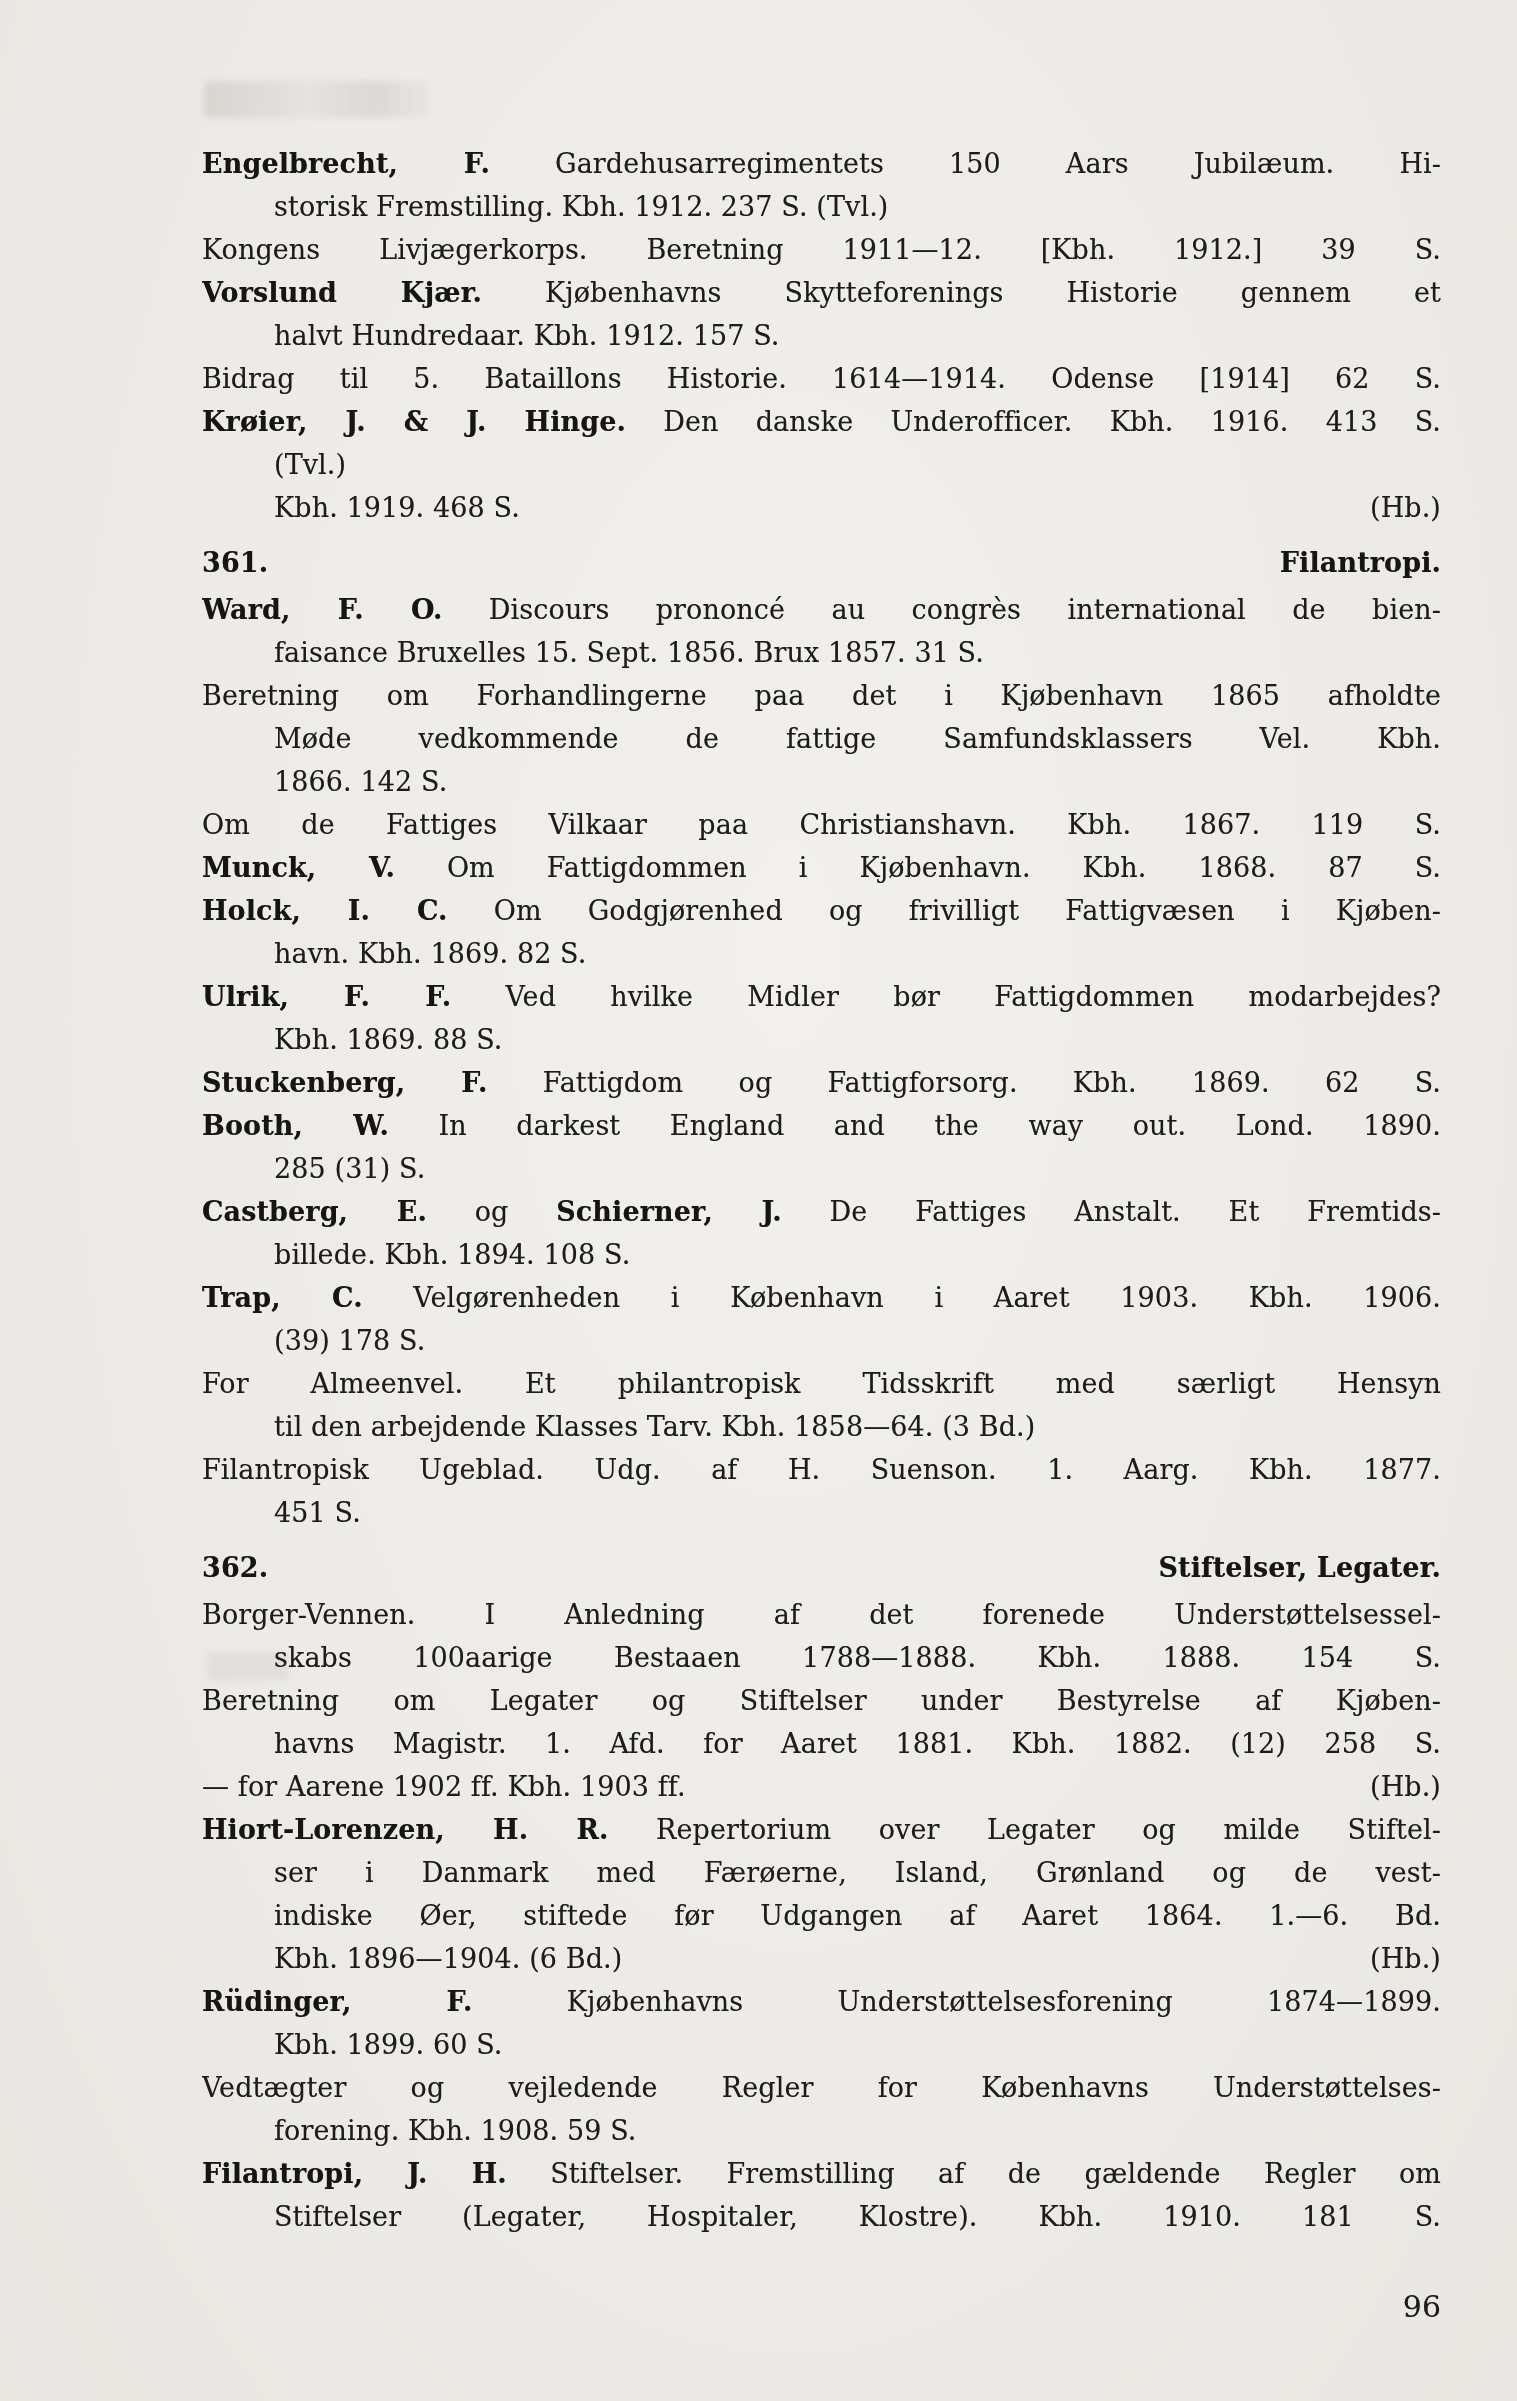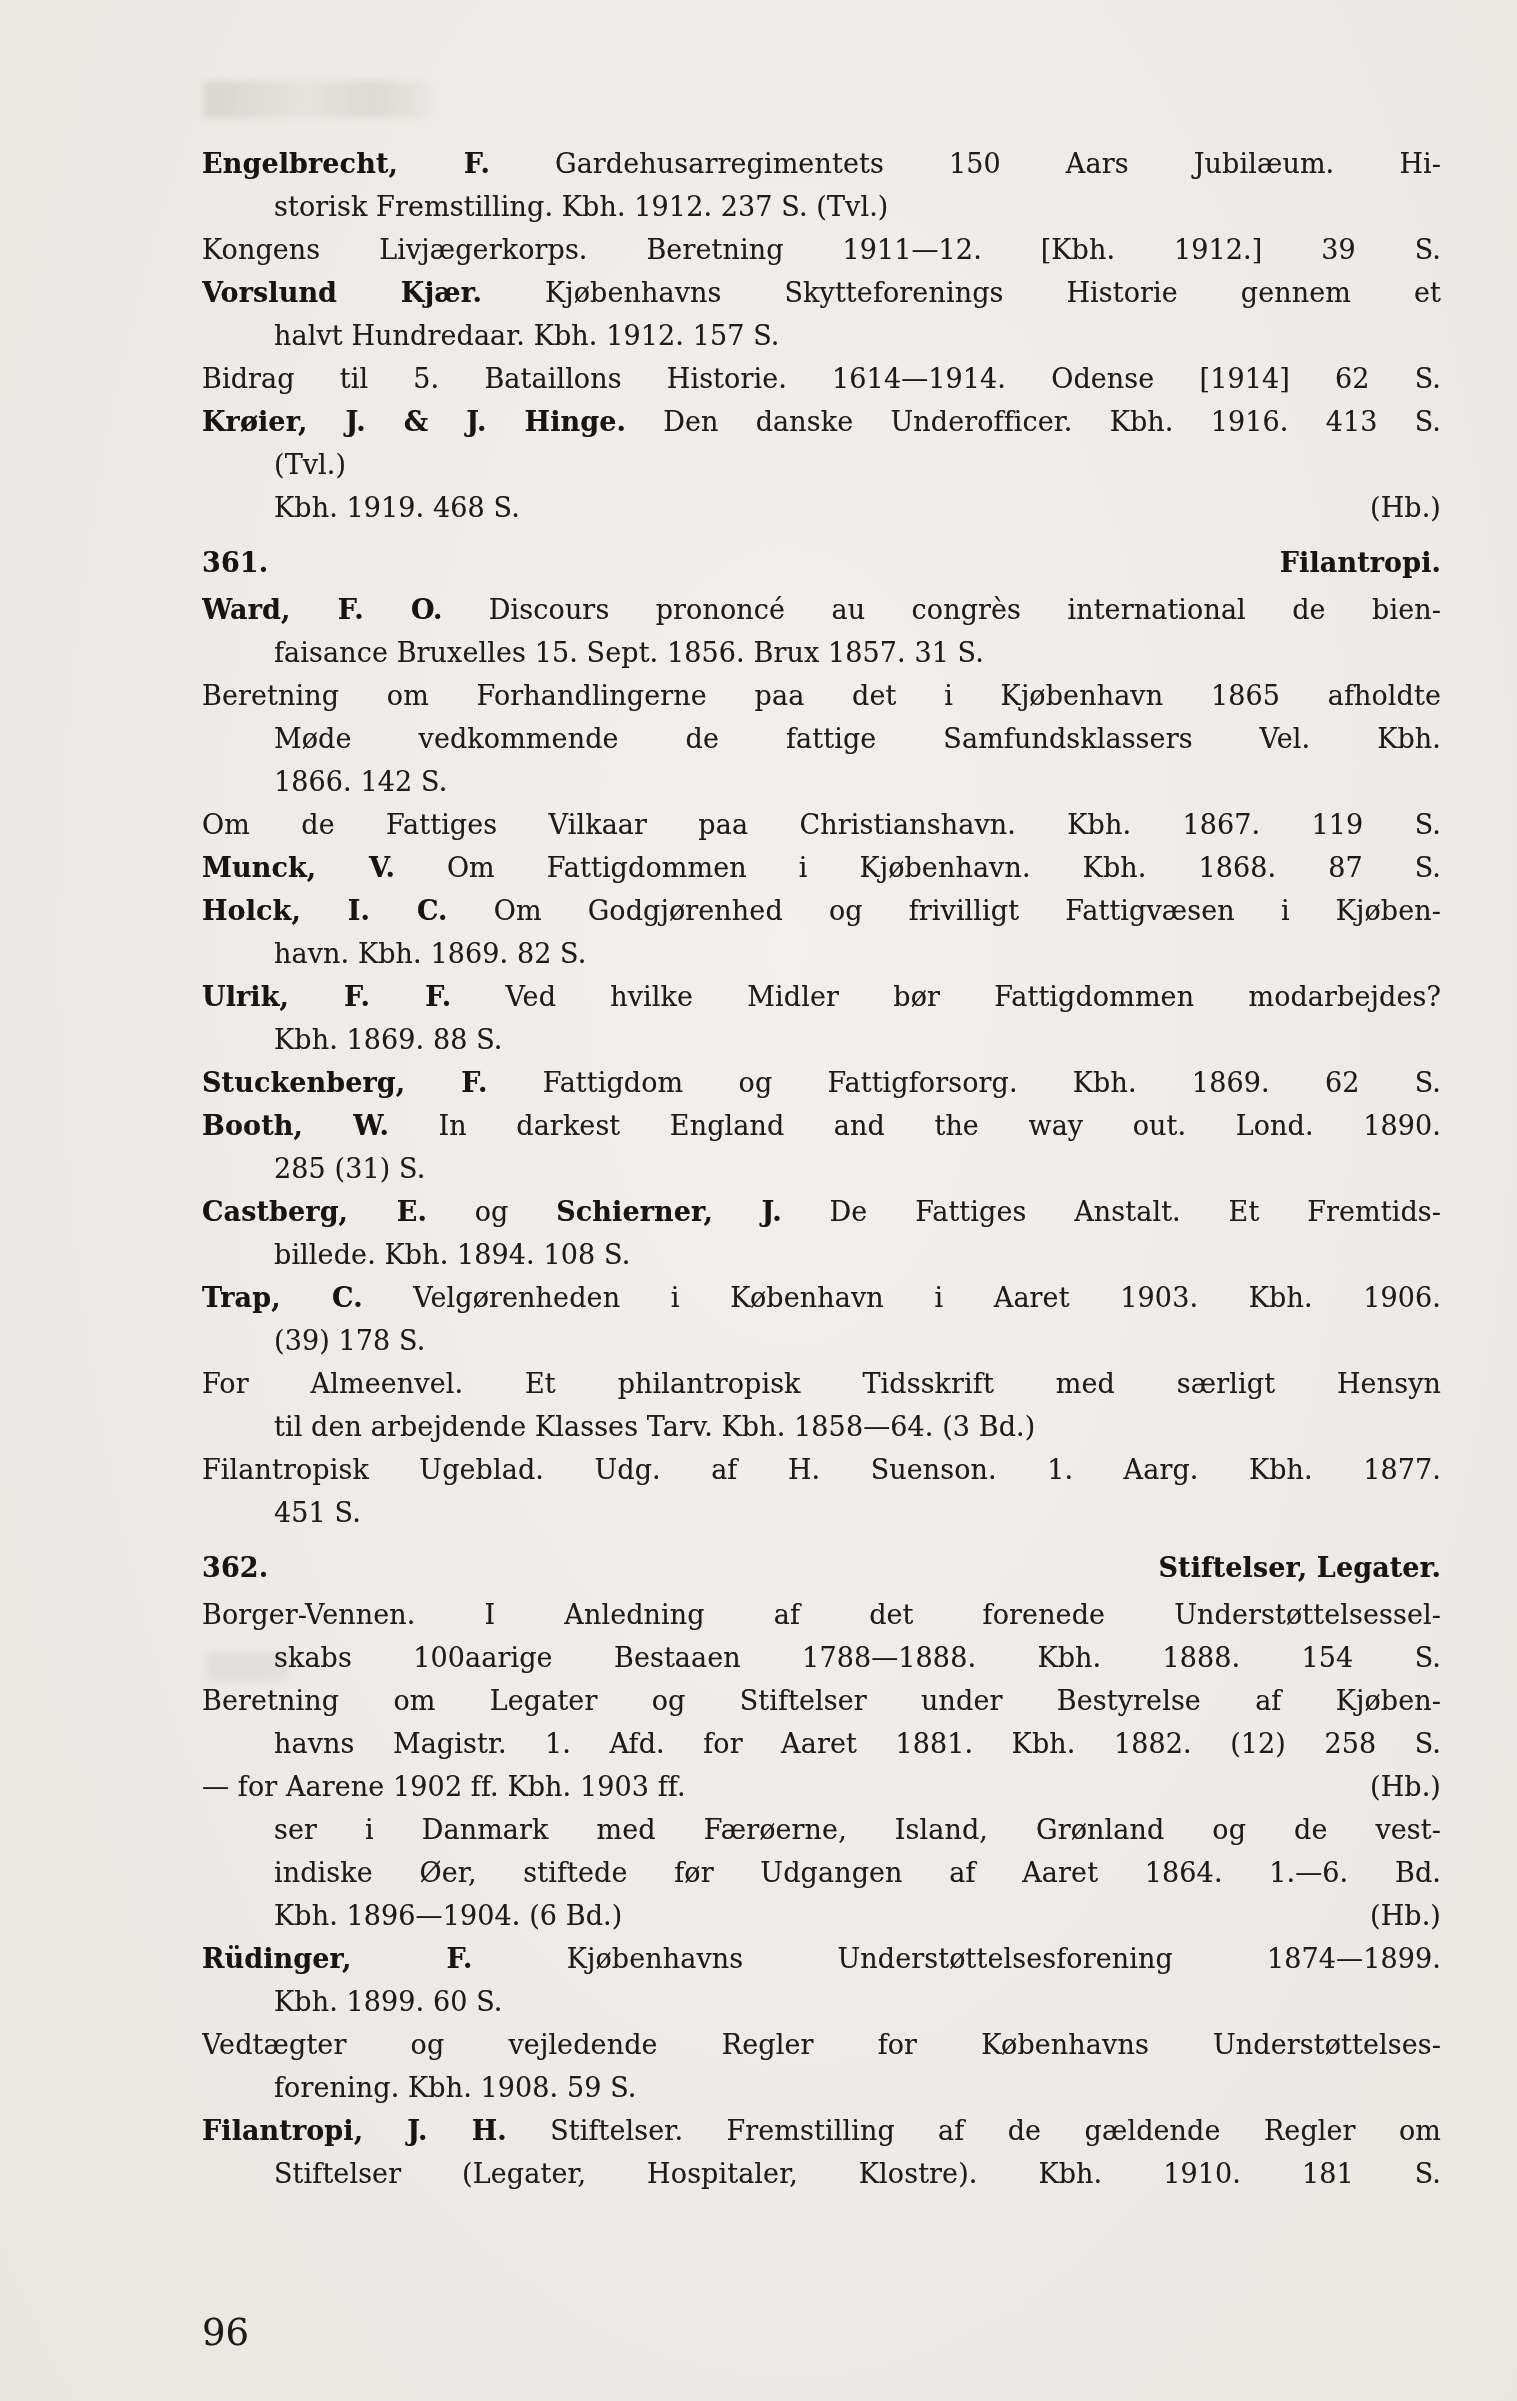--- a/index.html
+++ b/index.html
@@ -67,25 +67,24 @@
     position: absolute;
     right: 0;
     top: 0;
   }
 
   .page-number {
     position: absolute;
     top: 2285px;
     left: 202px;
     width: 1239px;
-    text-align: left;
-    font-size: 37px;
+    text-align: right;
+    font-size: 30px;
     line-height: 43px;
     text-shadow: 0 0 0.5px rgba(20,18,15,0.4);
-    margin-top: 26px;
   }
 </style>
 </head>
 <body>
 
 <div class="artifact top-left"></div>
 <div class="artifact mid-left"></div>
 
 <div class="text-block">
     <div class="line justify"><span><span class="b">Engelbrecht, F.</span><span> Gardehusarregimentets 150 Aars Jubilæum. Hi-</span></span></div>
@@ -119,20 +118,21 @@
     <div class="line justify"><span><span>For Almeenvel. Et philantropisk Tidsskrift med særligt Hensyn</span></span></div>
     <div class="line indent"><span><span>til den arbejdende Klasses Tarv. Kbh. 1858—64. (3 Bd.)</span></span></div>
     <div class="line justify"><span><span>Filantropisk Ugeblad. Udg. af H. Suenson. 1. Aarg. Kbh. 1877.</span></span></div>
     <div class="line indent"><span><span>451 S.</span></span></div>
     <div class="line heading"><span><span class="b">362.</span></span><span class="right b">Stiftelser, Legater.</span></div>
     <div class="line justify"><span><span>Borger-Vennen. I Anledning af det forenede Understøttelsessel-</span></span></div>
     <div class="line indent justify"><span><span>skabs 100aarige Bestaaen 1788—1888. Kbh. 1888. 154 S.</span></span></div>
     <div class="line justify"><span><span>Beretning om Legater og Stiftelser under Bestyrelse af Kjøben-</span></span></div>
     <div class="line indent justify"><span><span>havns Magistr. 1. Afd. for Aaret 1881. Kbh. 1882. (12) 258 S.</span></span></div>
     <div class="line"><span><span>— for Aarene 1902 ff. Kbh. 1903 ff.</span></span><span class="right">(Hb.)</span></div>
+    <div class="line justify"><span><span class="b">Hiort-Lorenzen, H. R.</span><span> Repertorium over Legater og milde Stiftel-</span></span></div>
     <div class="line indent justify"><span><span>ser i Danmark med Færøerne, Island, Grønland og de vest-</span></span></div>
     <div class="line indent justify"><span><span>indiske Øer, stiftede før Udgangen af Aaret 1864. 1.—6. Bd.</span></span></div>
     <div class="line indent"><span><span>Kbh. 1896—1904. (6 Bd.)</span></span><span class="right">(Hb.)</span></div>
     <div class="line justify"><span><span class="b">Rüdinger, F.</span><span> Kjøbenhavns Understøttelsesforening 1874—1899.</span></span></div>
     <div class="line indent"><span><span>Kbh. 1899. 60 S.</span></span></div>
     <div class="line justify"><span><span>Vedtægter og vejledende Regler for Københavns Understøttelses-</span></span></div>
     <div class="line indent"><span><span>forening. Kbh. 1908. 59 S.</span></span></div>
     <div class="line justify"><span><span class="b">Filantropi, J. H.</span><span> Stiftelser. Fremstilling af de gældende Regler om</span></span></div>
     <div class="line indent justify"><span><span>Stiftelser (Legater, Hospitaler, Klostre). Kbh. 1910. 181 S.</span></span></div>
   </div>

